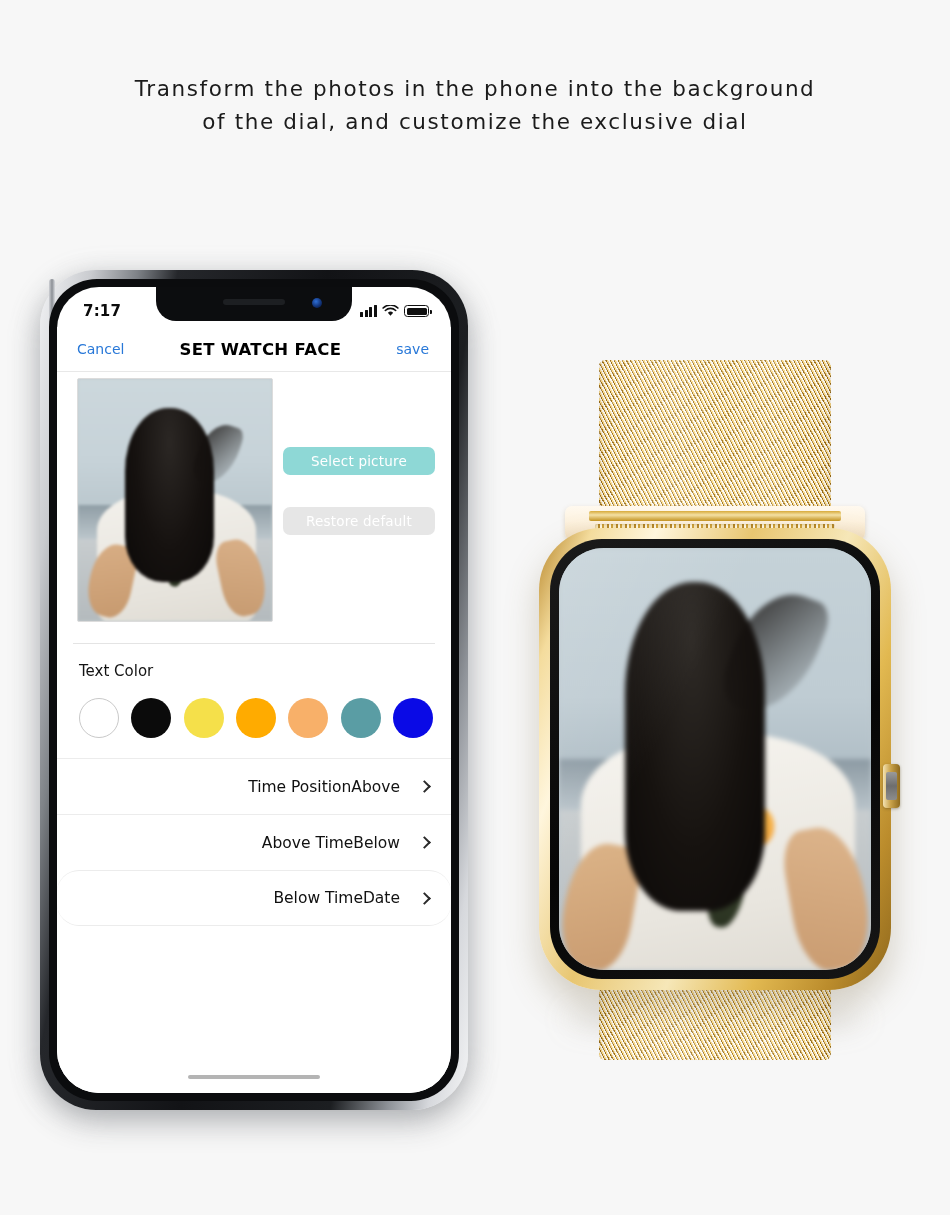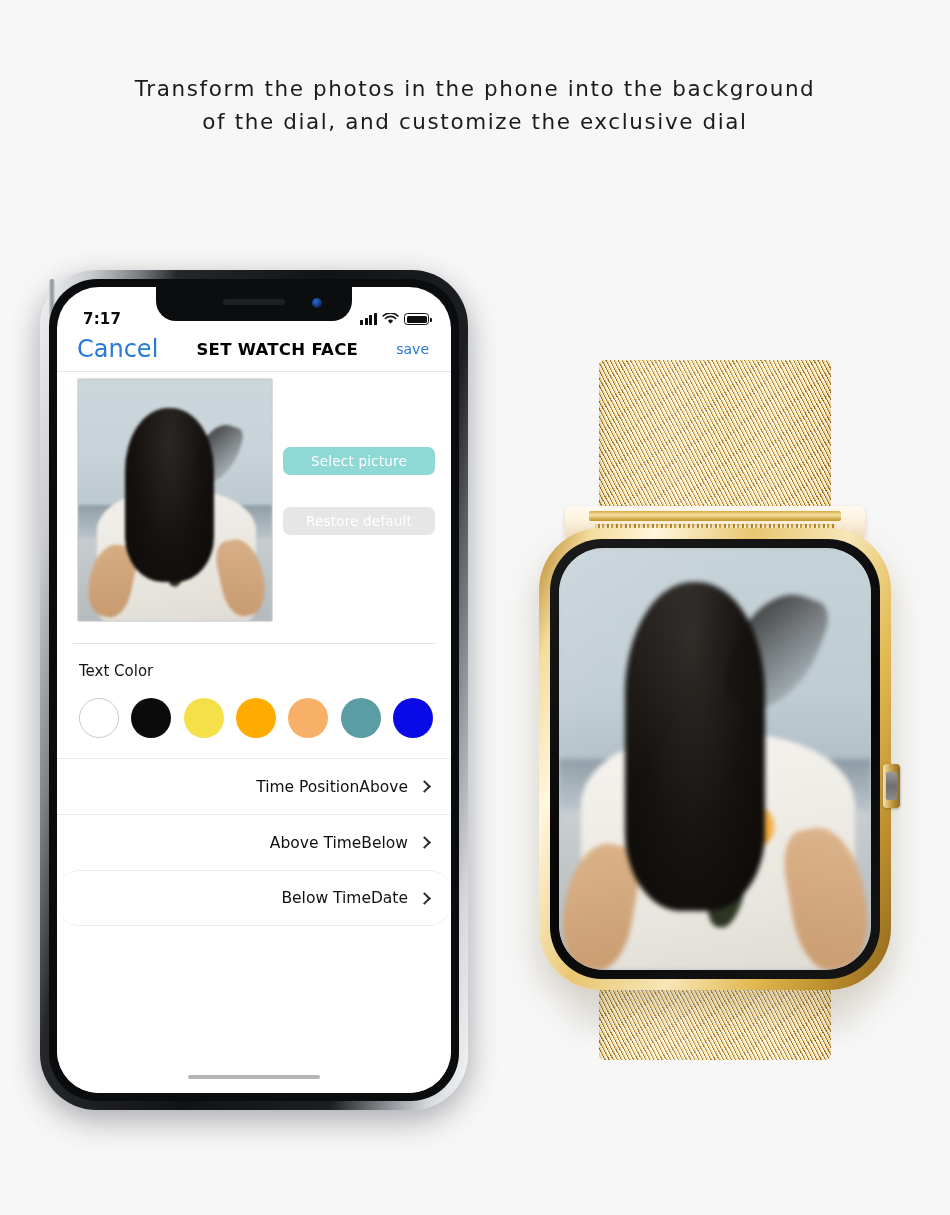--- a/index.html
+++ b/index.html
@@ -110,21 +110,21 @@
     background: #1d1f22; border-radius: 4px;
   }
   .notch .cam {
     position: absolute; right: 30px; top: 11px;
     width: 10px; height: 10px; border-radius: 50%;
     background: radial-gradient(circle at 40% 35%, #2f6fd6 0%, #12347a 55%, #05102c 100%);
   }
 
   
   .statusbar {
-    position: absolute; top: 8px; left: 0; width: 394px; height: 40px;
+    position: absolute; top: 0; left: 0; width: 394px; height: 40px;
     display: flex; align-items: center; justify-content: space-between;
     padding: 8px 22px 0 26px;
     z-index: 5;
   }
   .sb-time { font-size: 15px; font-weight: 700; color: #0c0c0c; letter-spacing: 0.2px;
              font-family: "DejaVu Sans", sans-serif; }
   .sb-right { display: flex; align-items: flex-end; gap: 5px; }
   .sb-bars { display: flex; align-items: flex-end; gap: 1.6px; height: 12px; }
   .sb-bars i { display: block; width: 3px; background: #101010; border-radius: 0.5px; }
   .sb-bars i:nth-child(1){height:5px}
@@ -140,21 +140,21 @@
 
   
   .navbar {
     position: absolute; top: 40px; left: 0; width: 394px; height: 45px;
     display: flex; align-items: center; justify-content: space-between;
     padding: 0 22px 0 20px;
     background: #fff;
     border-bottom: 1px solid #e8e8e8;
     z-index: 4;
   }
-  .nav-cancel { font-size: 24px; color: #2878d8; font-family:"DejaVu Sans",sans-serif; }
+  .nav-cancel { font-size: 14px; color: #2878d8; font-family:"DejaVu Sans",sans-serif; }
   .nav-title  { font-size: 16.5px; font-weight: 700; color: #000000; letter-spacing: 0.3px;
                 font-family:"DejaVu Sans",sans-serif; }
   .nav-save   { font-size: 14px; color: #2878d8; font-family:"DejaVu Sans",sans-serif; }
 
   
   .content { position: absolute; top: 86px; left: 0; width: 394px; bottom: 0; background: #fff; }
 
   .preview-row { position: relative; height: 270px; padding: 5px 0 0 20px; }
   .photo-thumb {
     width: 196px; height: 244px; border-radius: 2px;
@@ -219,21 +219,21 @@
   .sw { width: 40px; height: 40px; border-radius: 50%; flex: none; }
   .sw.ring { border: 1.6px solid #c9c9c9; }
 
   .rows { }
   .row {
     height: 56px; display: flex; align-items: center; justify-content: flex-end;
     padding: 0 22px 0 22px; border-top: 1px solid #ececec;
   }
   .row:last-child { border-bottom: 1px solid #ececec; border-radius: 22px; }
   .row-label { font-size: 15.5px; color: #101010; font-family:"DejaVu Sans",sans-serif; }
-  .row-right { display: flex; align-items: center; gap: 12px; }
+  .row-right { display: flex; align-items: center; gap: 20px; }
   .row-value { font-size: 15.5px; color: #131313; font-family:"DejaVu Sans",sans-serif; }
   .chev { width: 9px; height: 9px; border-right: 2.2px solid #2a2a2a; border-top: 2.2px solid #2a2a2a;
           transform: rotate(45deg); }
 
   .home-ind {
     position: absolute; bottom: 14px; left: 50%; transform: translateX(-50%);
     width: 132px; height: 4.5px; background: #b4b4b4; border-radius: 3px;
   }
 
   

